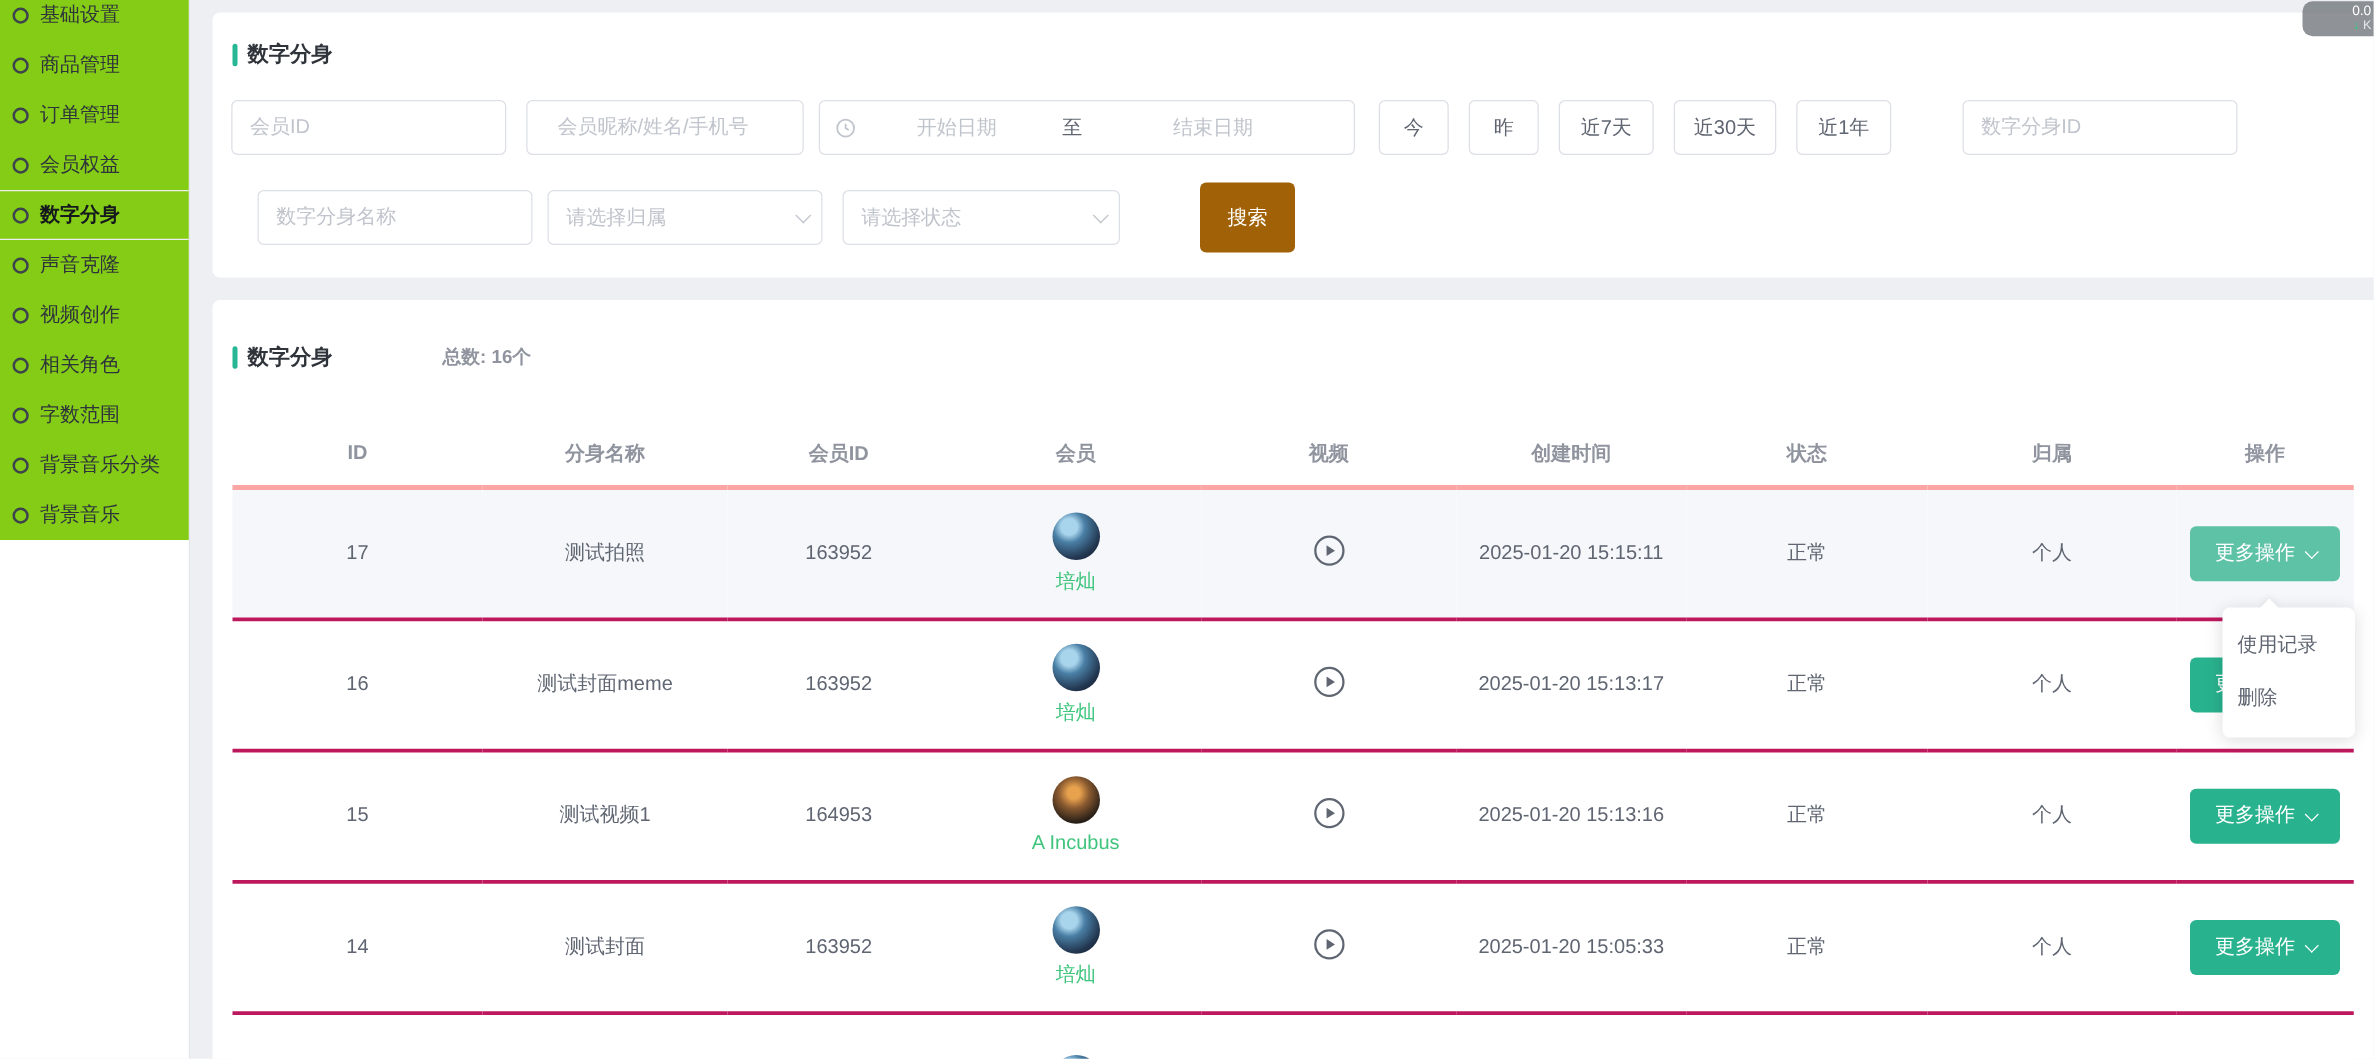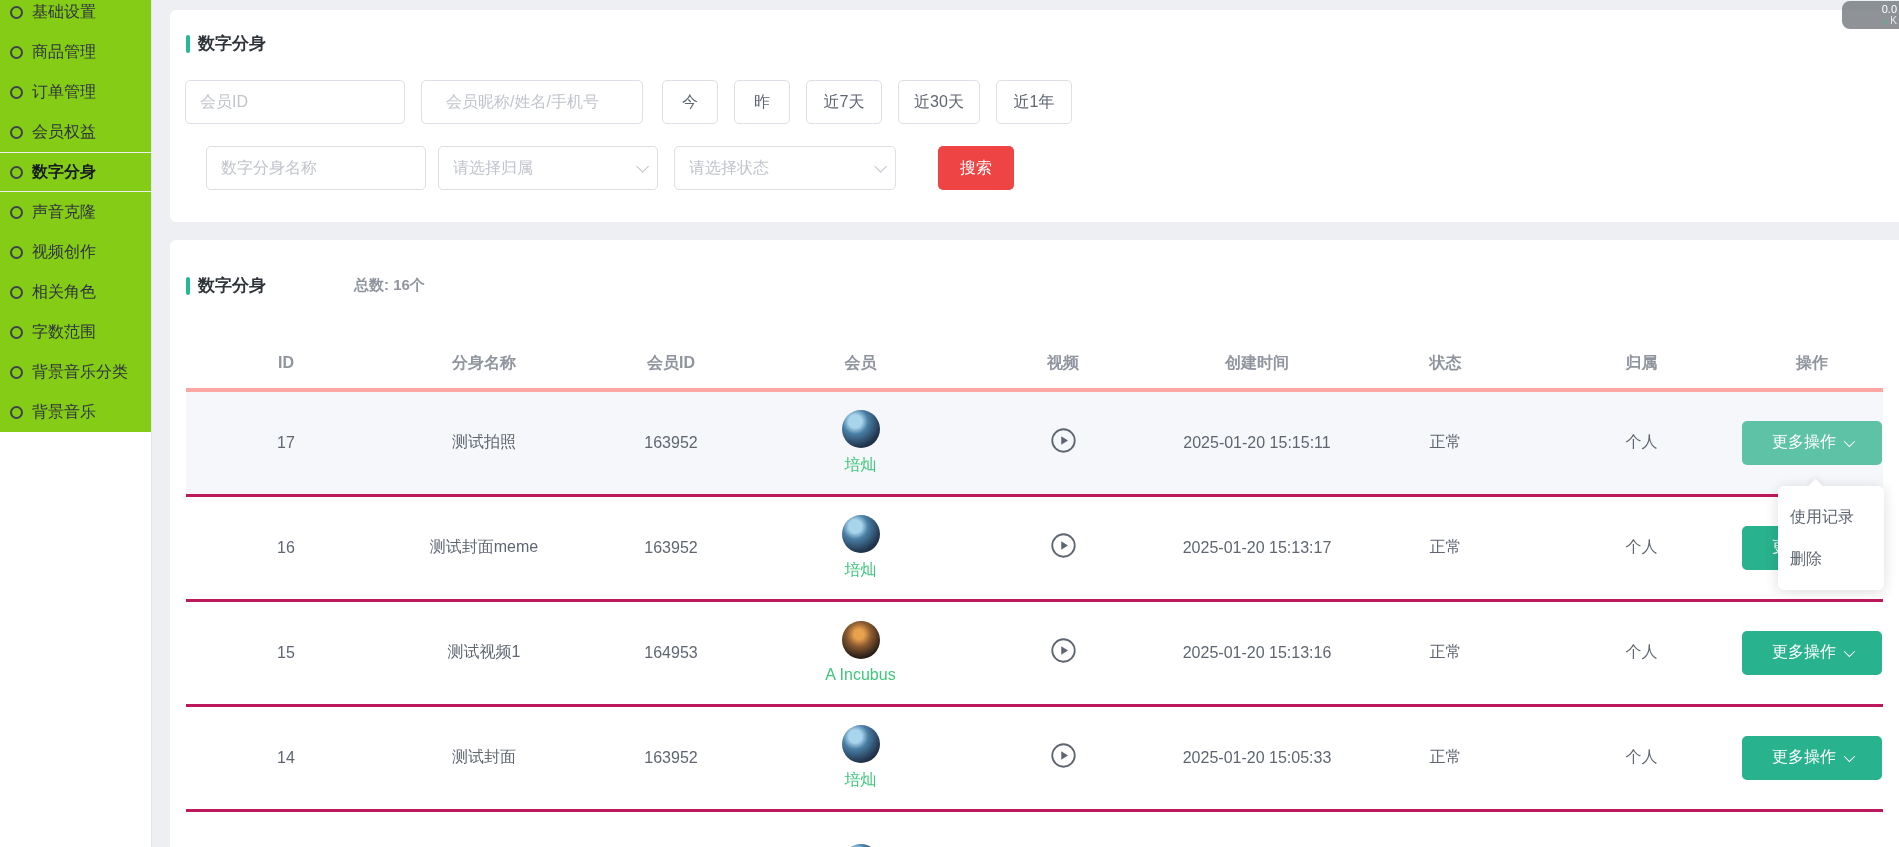--- a/index.html
+++ b/index.html
@@ -66,22 +66,22 @@
   }
   .qw56 { width:56px; } .qw76 { width:76px; } .qw82 { width:82px; }
   .ml12{margin-left:12px;} .ml16{margin-left:16px;} .ml19{margin-left:19px;} .ml57{margin-left:57px;}
   .sel { display:flex; align-items:center; padding:0 12px 0 14px; cursor:pointer; }
   .sel .ph { color:#c0c4cc; flex:1; }
   .chev {
     width:9px; height:9px; border-right:1.8px solid #c0c4cc; border-bottom:1.8px solid #c0c4cc;
     transform:rotate(45deg) translateY(-3px); flex:0 0 auto;
   }
   .btn-search {
-    width:76px; height:44px; margin-left:42px; border:none; border-radius:5px;
-    background:#ef4444; color:#fff; font-size:16px; cursor:pointer;
+    width:76px; height:56px; margin-left:64px; border:none; border-radius:5px;
+    background:#a16207; color:#fff; font-size:16px; cursor:pointer;
     font-family:"Liberation Sans", sans-serif;
   }
   
   .table-title { margin:34px 16px 0 16px; }
   table { border-collapse:collapse; table-layout:fixed; width:1697px; margin:41px 16px 0 16px; }
   th {
     height:52px; font-size:16px; color:#8f949e; font-weight:bold; text-align:center;
     border-bottom:4px solid #fca5a5; background:#fff;
   }
   td {
@@ -91,21 +91,21 @@
   tr.hover-row td { background:#f5f7fa; }
   .member-stack { display:flex; flex-direction:column; align-items:center; gap:7px; }
   .avatar {
     width:38px; height:38px; border-radius:50%; display:block;
   }
   .avatar-a { background:radial-gradient(circle at 35% 30%, #a8d4ec 0 18%, #4a7fa5 35%, #22364f 70%, #101b2b 100%); }
   .avatar-b { background:radial-gradient(circle at 45% 35%, #e8a24e 0 15%, #8a5a30 38%, #2a2018 72%, #0d0b08 100%); }
   .member-name { color:#3fc57d; font-size:16px; cursor:pointer; }
   .play-btn { display:inline-block; width:27px; height:27px; color:#5f6672; cursor:pointer; }
   .more-btn {
-    width:140px; height:44px; border:none; border-radius:5px; background:#29b28e;
+    width:120px; height:44px; border:none; border-radius:5px; background:#29b28e;
     color:#fff; font-size:16px; cursor:pointer; display:inline-flex;
     align-items:center; justify-content:center; gap:8px;
     font-family:"Liberation Sans", sans-serif;
   }
   .more-btn.light { background:#5ec2a6; }
   .more-btn .chev-w {
     width:8px; height:8px; border-right:1.8px solid #fff; border-bottom:1.8px solid #fff;
     transform:rotate(45deg) translateY(-2px);
   }
   
@@ -183,25 +183,35 @@
 
 <div class="panel panel-filters">
   <div class="filters-title section-title">
     <span class="bar"></span>
     <span class="txt">数字分身</span>
   </div>
 
   <div class="frow frow1">
     <input class="inp w220" placeholder="会员ID" style="">
     <input class="inp w222 ml16" placeholder="会员昵称/姓名/手机号" style="">
+    <div class="daterange">
+      <svg class="clock-icon" viewBox="0 0 24 24" fill="none" stroke="currentColor" stroke-width="2">
+        <circle cx="12" cy="12" r="9.5"></circle>
+          <path d="M12 7v5l3.5 2"></path>
+      </svg>
+      <span class="ph start">开始日期</span>
+      <span class="sep">至</span>
+      <span class="ph end">结束日期</span>
+    </div>
     <div class="qbtn qw56 ml19">今</div>
     <div class="qbtn qw56 ml16">昨</div>
     <div class="qbtn qw76 ml16">近7天</div>
     <div class="qbtn qw82 ml16">近30天</div>
     <div class="qbtn qw76 ml16">近1年</div>
+    <input class="inp w220 ml57" placeholder="数字分身ID" style="">
   </div>
 
   <div class="frow frow2">
     <input class="inp w220" placeholder="数字分身名称" style="">
     <div class="sel w220 ml12">
       <span class="ph">请选择归属</span>
       <i class="chev"></i>
     </div>
     <div class="sel w222 ml16">
       <span class="ph">请选择状态</span>

